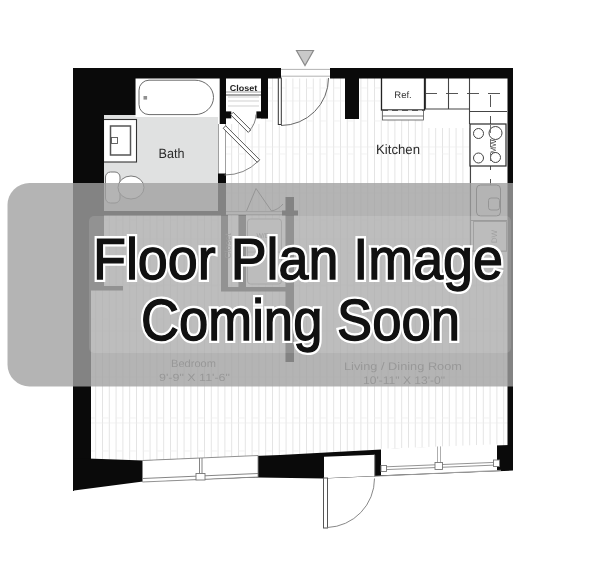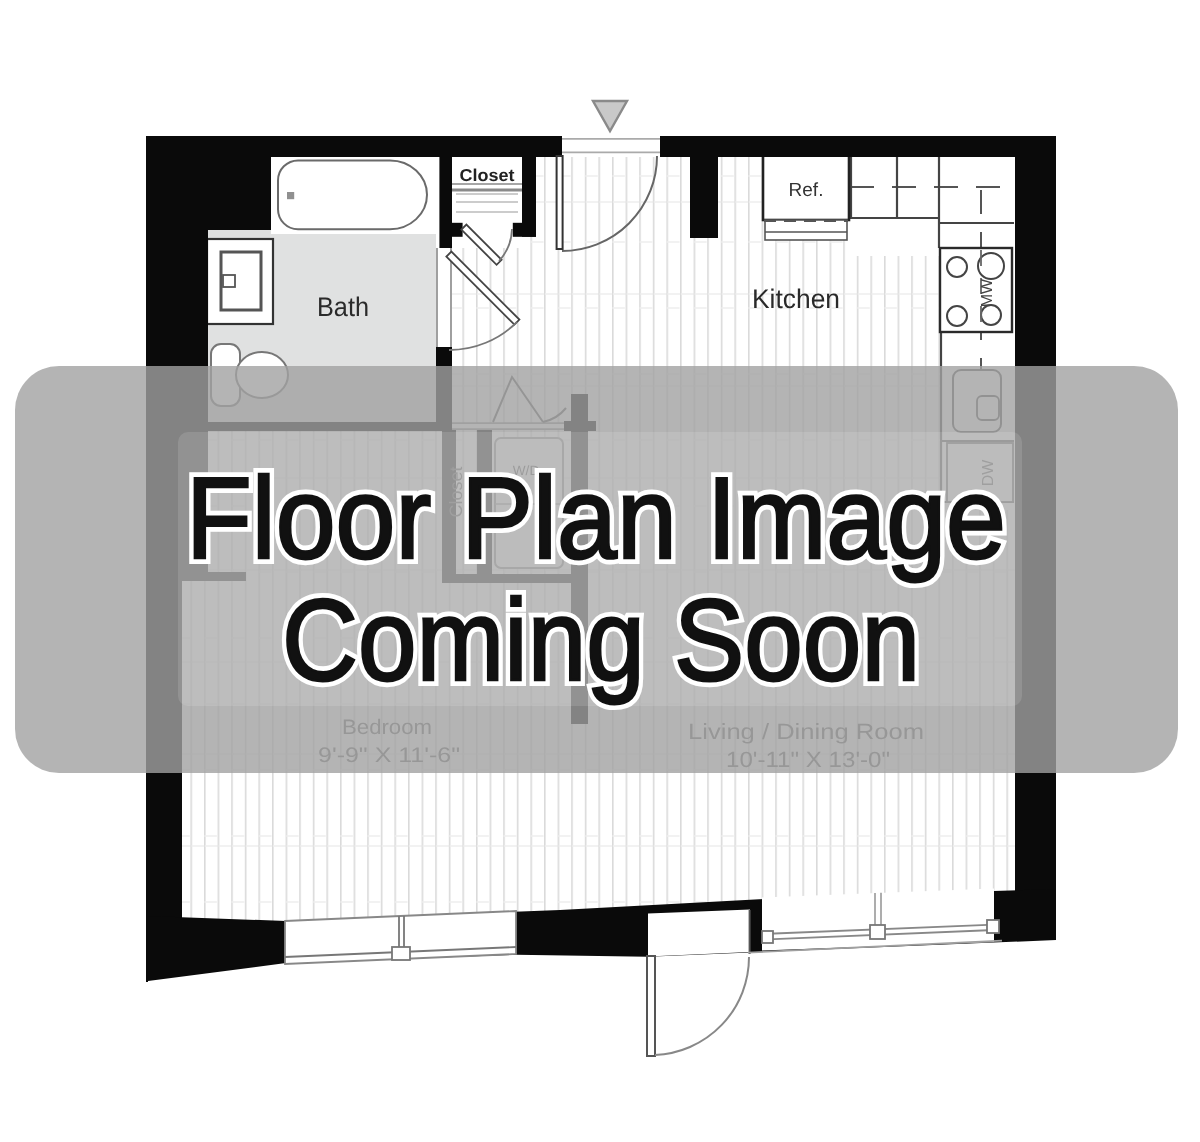--- a/index.html
+++ b/index.html
@@ -1,16 +1,16 @@
 <!DOCTYPE html>
 <html><head>
 <meta charset="utf-8">
 <style>
   html,body{margin:0;padding:0;background:#ffffff;}
-  #page{position:relative;width:600px;height:571px;overflow:hidden;background:#0ea5e9;}
+  #page{position:relative;width:513px;height:571px;overflow:hidden;background:#0ea5e9;}
   svg{display:block;}
   text{font-family:"Liberation Sans", sans-serif;text-rendering:geometricPrecision;}
 </style>
 </head>
 <body>
 <div id="page">
 <svg width="600" height="571" viewBox="0 0 600 571">
 <g opacity="0.999">
 <defs>
   <filter id="gs" x="-20%" y="-20%" width="140%" height="140%">

